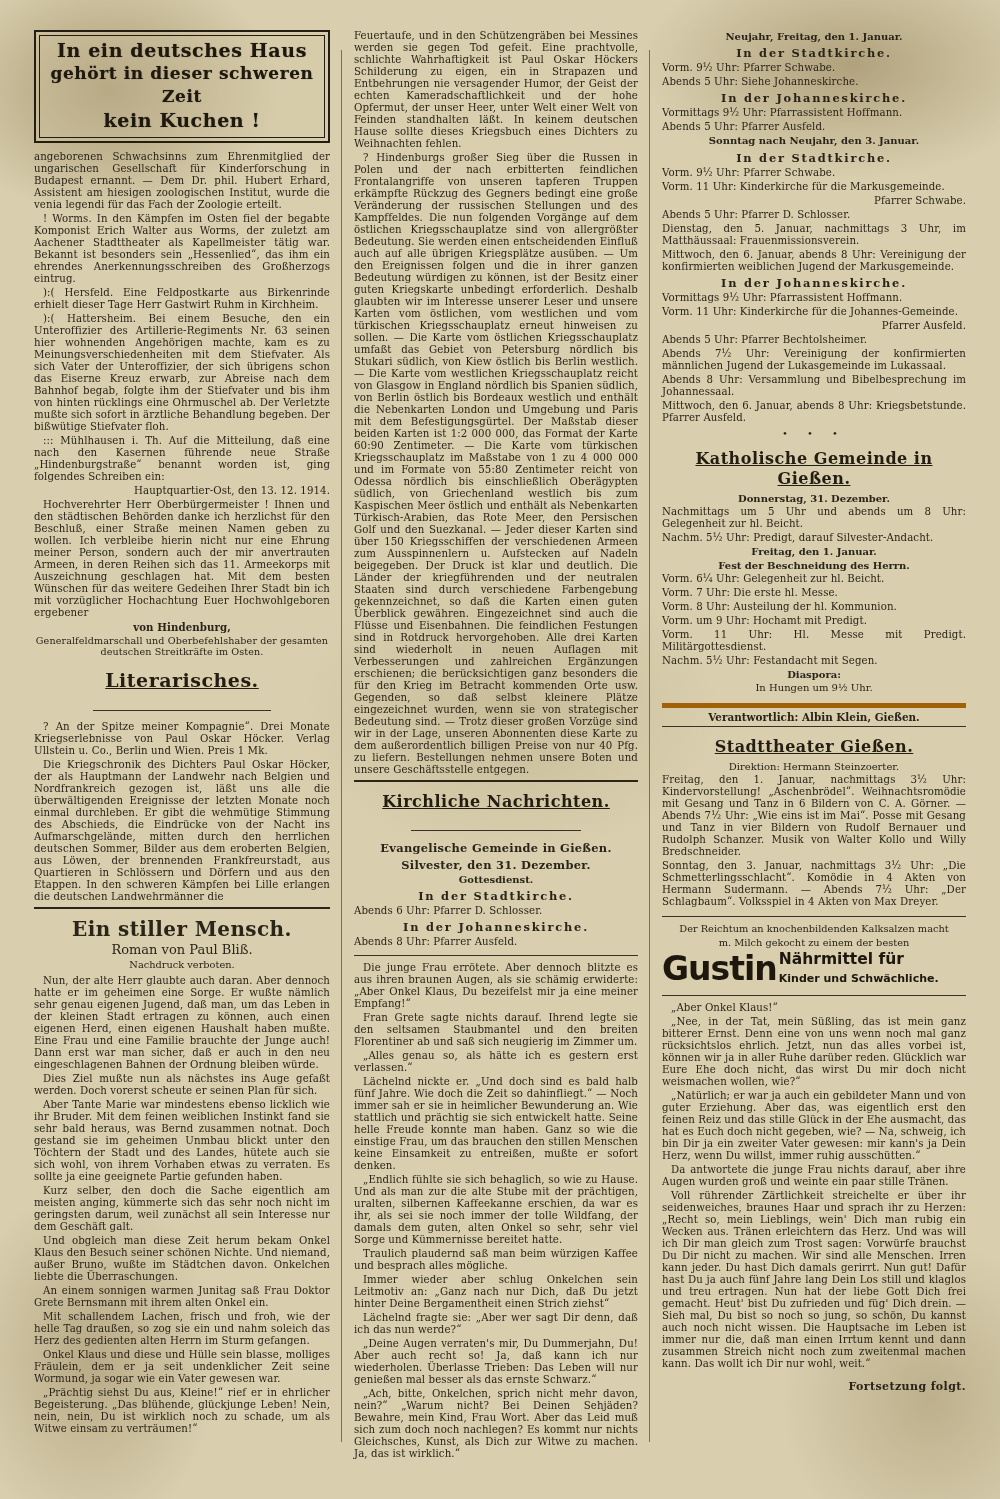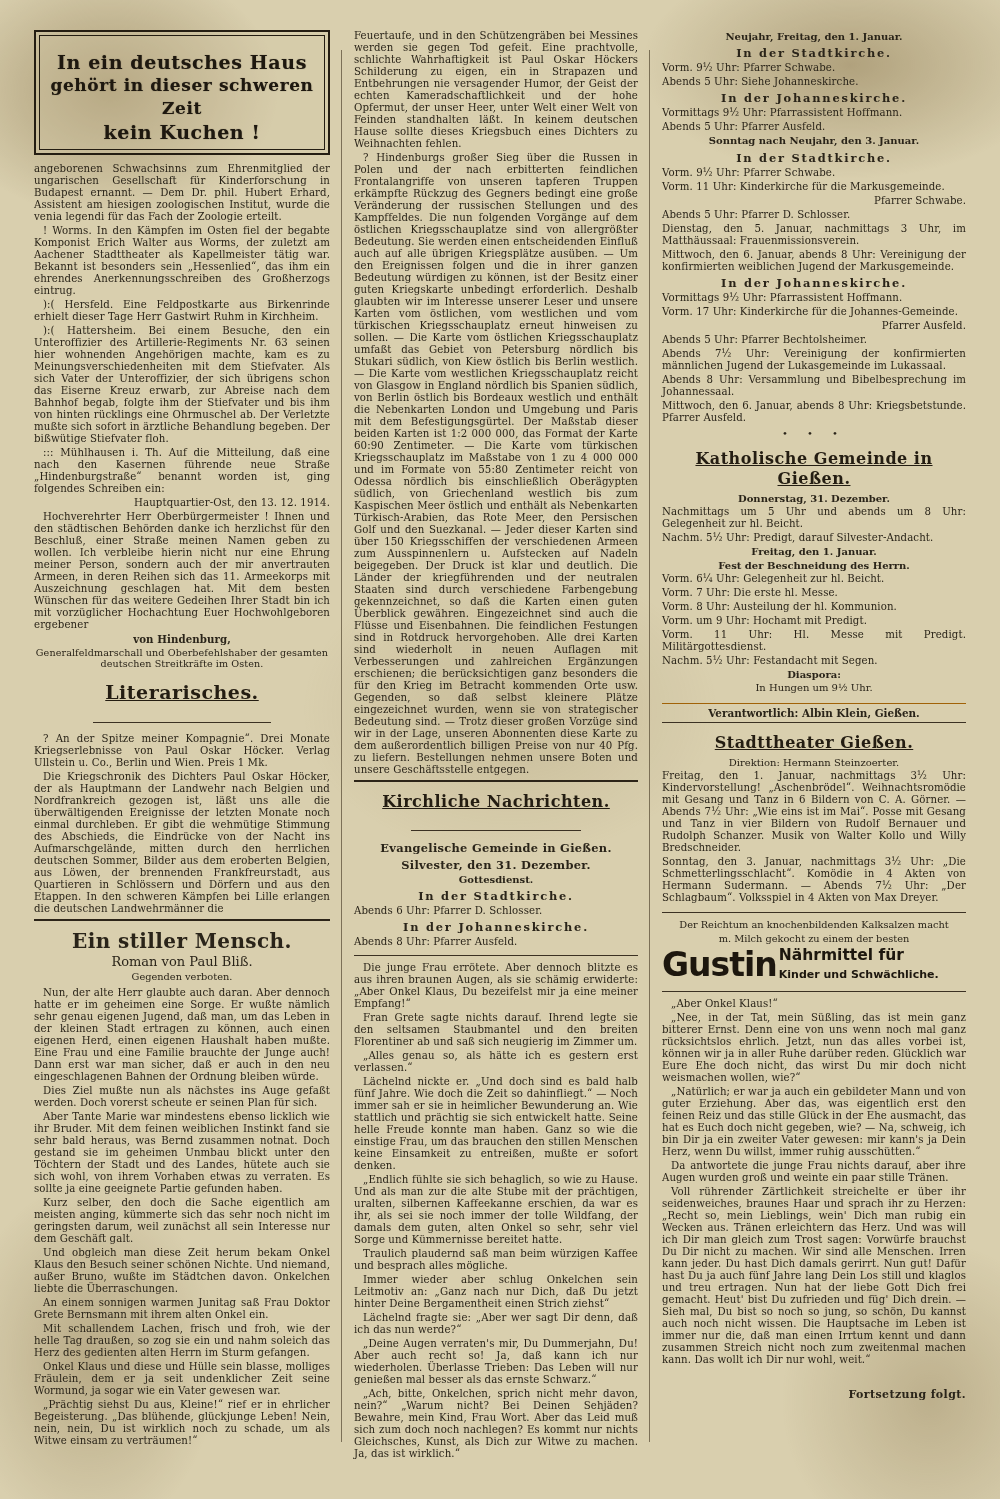--- a/index.html
+++ b/index.html
@@ -78,21 +78,21 @@
   .tx.ind { text-indent: 9px; }
   .small { font-size: 9.6px; line-height: 11.3px; }
   .sp { letter-spacing: 1.6px; }
   .b { font-weight: bold; }
   .center { text-align: center; }
   .right { text-align: right; }
 
   
   .adbox {
     border: 2px solid #241d12;
-    padding: 18px 8px 8px 8px;
+    padding: 6px 8px 8px 8px;
     margin-bottom: 8px;
     background: rgba(210,198,162,0.35);
     position: relative;
   }
   .adbox:after {
     content: "";
     position: absolute;
     left: 3px; right: 3px; top: 3px; bottom: 3px;
     border: 1px solid #241d12;
     pointer-events: none;
@@ -183,25 +183,25 @@
     font-size: 15.5px;
     line-height: 19px;
     color: #1d170e;
   }
   .gustin-right .l2 { font-size: 11px; }
 
   .footnote {
     text-align: right;
     font-weight: bold;
     font-size: 11px;
-    margin-top: 22px;
+    margin-top: 10px;
     letter-spacing: .4px;
   }
   .verantw {
-    border-top: 1px solid #a16207;
+    border-top: 5px solid #a16207;
     border-bottom: 1px solid #3b3123;
     padding: 3px 0;
     margin: 8px 0 2px;
     text-align: center;
     font-size: 10.4px;
     font-weight: bold;
   }
   .stars {
     text-align: center;
     font-size: 10px;
@@ -265,21 +265,21 @@
 
         <div class="frakhead">Literarisches.</div>
         <div class="rulewrap"><span class="rule"></span></div>
 
         <p class="tx ind">? An der Spitze meiner Kompagnie“. Drei Monate Kriegserlebnisse von Paul Oskar Höcker. Verlag Ullstein u. Co., Berlin und Wien. Preis 1 Mk.</p>
         <p class="tx ind">Die Kriegschronik des Dichters Paul Oskar Höcker, der als Hauptmann der Landwehr nach Belgien und Nordfrankreich gezogen ist, läßt uns alle die überwältigenden Ereignisse der letzten Monate noch einmal durchleben. Er gibt die wehmütige Stimmung des Abschieds, die Eindrücke von der Nacht ins Aufmarschgelände, mitten durch den herrlichen deutschen Sommer, Bilder aus dem eroberten Belgien, aus Löwen, der brennenden Frankfreurstadt, aus Quartieren in Schlössern und Dörfern und aus den Etappen. In den schweren Kämpfen bei Lille erlangen die deutschen Landwehrmänner die</p>
 
         <div class="blockrule"></div>
         <div class="novel-title">Ein stiller Mensch.</div>
         <div class="novel-sub">Roman von Paul Bliß.</div>
-        <div class="novel-note">Gegenden verboten.</div>
+        <div class="novel-note">Nachdruck verboten.</div>
 
         <p class="tx ind">Nun, der alte Herr glaubte auch daran. Aber dennoch hatte er im geheimen eine Sorge. Er wußte nämlich sehr genau eigenen Jugend, daß man, um das Leben in der kleinen Stadt ertragen zu können, auch einen eigenen Herd, einen eigenen Haushalt haben mußte. Eine Frau und eine Familie brauchte der Junge auch! Dann erst war man sicher, daß er auch in den neu eingeschlagenen Bahnen der Ordnung bleiben würde.</p>
         <p class="tx ind">Dies Ziel mußte nun als nächstes ins Auge gefaßt werden. Doch vorerst scheute er seinen Plan für sich.</p>
         <p class="tx ind">Aber Tante Marie war mindestens ebenso licklich wie ihr Bruder. Mit dem feinen weiblichen Instinkt fand sie sehr bald heraus, was Bernd zusammen notnat. Doch gestand sie im geheimen Unmbau blickt unter den Töchtern der Stadt und des Landes, hütete auch sie sich wohl, von ihrem Vorhaben etwas zu verraten. Es sollte ja eine geeignete Partie gefunden haben.</p>
         <p class="tx ind">Kurz selber, den doch die Sache eigentlich am meisten anging, kümmerte sich das sehr noch nicht im geringsten darum, weil zunächst all sein Interesse nur dem Geschäft galt.</p>
         <p class="tx ind">Und obgleich man diese Zeit herum bekam Onkel Klaus den Besuch seiner schönen Nichte. Und niemand, außer Bruno, wußte im Städtchen davon. Onkelchen liebte die Überraschungen.</p>
         <p class="tx ind">An einem sonnigen warmen Junitag saß Frau Doktor Grete Bernsmann mit ihrem alten Onkel ein.</p>
         <p class="tx ind">Mit schallendem Lachen, frisch und froh, wie der helle Tag draußen, so zog sie ein und nahm soleich das Herz des gedienten alten Herrn im Sturm gefangen.</p>
         <p class="tx ind">Onkel Klaus und diese und Hülle sein blasse, molliges Fräulein, dem er ja seit undenklicher Zeit seine Wormund, ja sogar wie ein Vater gewesen war.</p>
         <p class="tx ind">„Prächtig siehst Du aus, Kleine!“ rief er in ehrlicher Begeisterung. „Das blühende, glückjunge Leben! Nein, nein, nein, Du ist wirklich noch zu schade, um als Witwe einsam zu verträumen!“</p>
@@ -326,21 +326,21 @@
         <div class="tinycenter b">Sonntag nach Neujahr, den 3. Januar.</div>
         <div class="subhead sp">In der Stadtkirche.</div>
         <p class="tx">Vorm. 9½ Uhr: Pfarrer Schwabe.</p>
         <p class="tx">Vorm. 11 Uhr: Kinderkirche für die Markusgemeinde.</p>
         <p class="tx right">Pfarrer Schwabe.</p>
         <p class="tx">Abends 5 Uhr: Pfarrer D. Schlosser.</p>
         <p class="tx">Dienstag, den 5. Januar, nachmittags 3 Uhr, im Matthäussaal: Frauenmissionsverein.</p>
         <p class="tx">Mittwoch, den 6. Januar, abends 8 Uhr: Vereinigung der konfirmierten weiblichen Jugend der Markusgemeinde.</p>
         <div class="subhead sp">In der Johanneskirche.</div>
         <p class="tx">Vormittags 9½ Uhr: Pfarrassistent Hoffmann.</p>
-        <p class="tx">Vorm. 17 Uhr: Kinderkirche für die Johannes-Gemeinde.</p>
+        <p class="tx">Vorm. 11 Uhr: Kinderkirche für die Johannes-Gemeinde.</p>
         <p class="tx right">Pfarrer Ausfeld.</p>
         <p class="tx">Abends 5 Uhr: Pfarrer Bechtolsheimer.</p>
         <p class="tx">Abends 7½ Uhr: Vereinigung der konfirmierten männlichen Jugend der Lukasgemeinde im Lukassaal.</p>
         <p class="tx">Abends 8 Uhr: Versammlung und Bibelbesprechung im Johannessaal.</p>
         <p class="tx">Mittwoch, den 6. Januar, abends 8 Uhr: Kriegsbetstunde. Pfarrer Ausfeld.</p>
 
         <div class="stars">• • •</div>
 
         <div class="frakhead sm">Katholische Gemeinde in Gießen.</div>
         <div class="tinycenter b">Donnerstag, 31. Dezember.</div>

